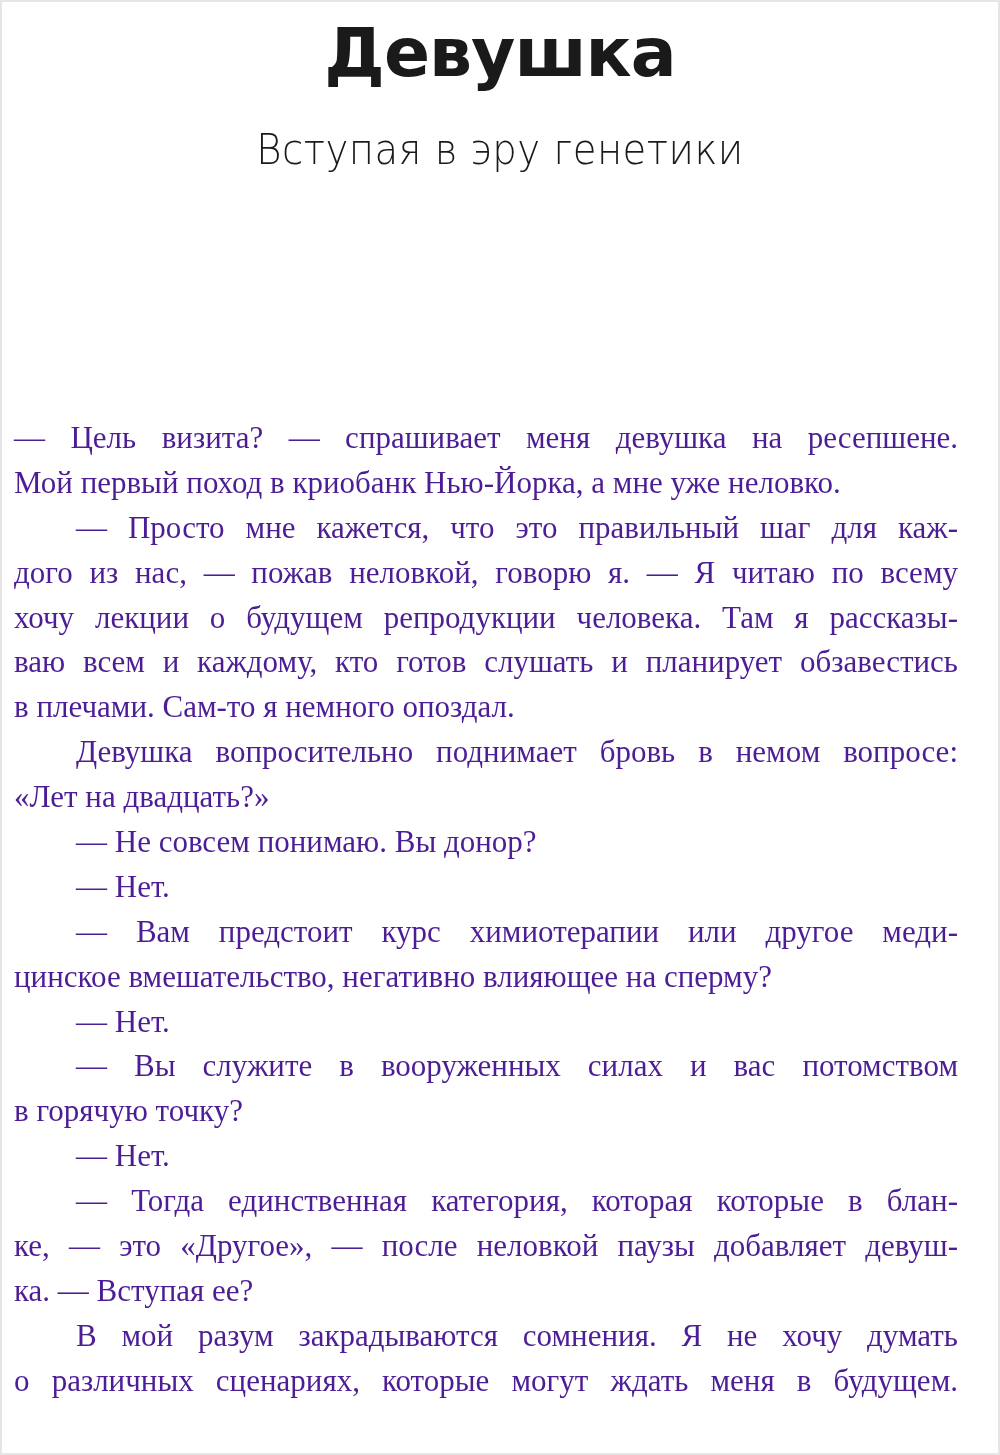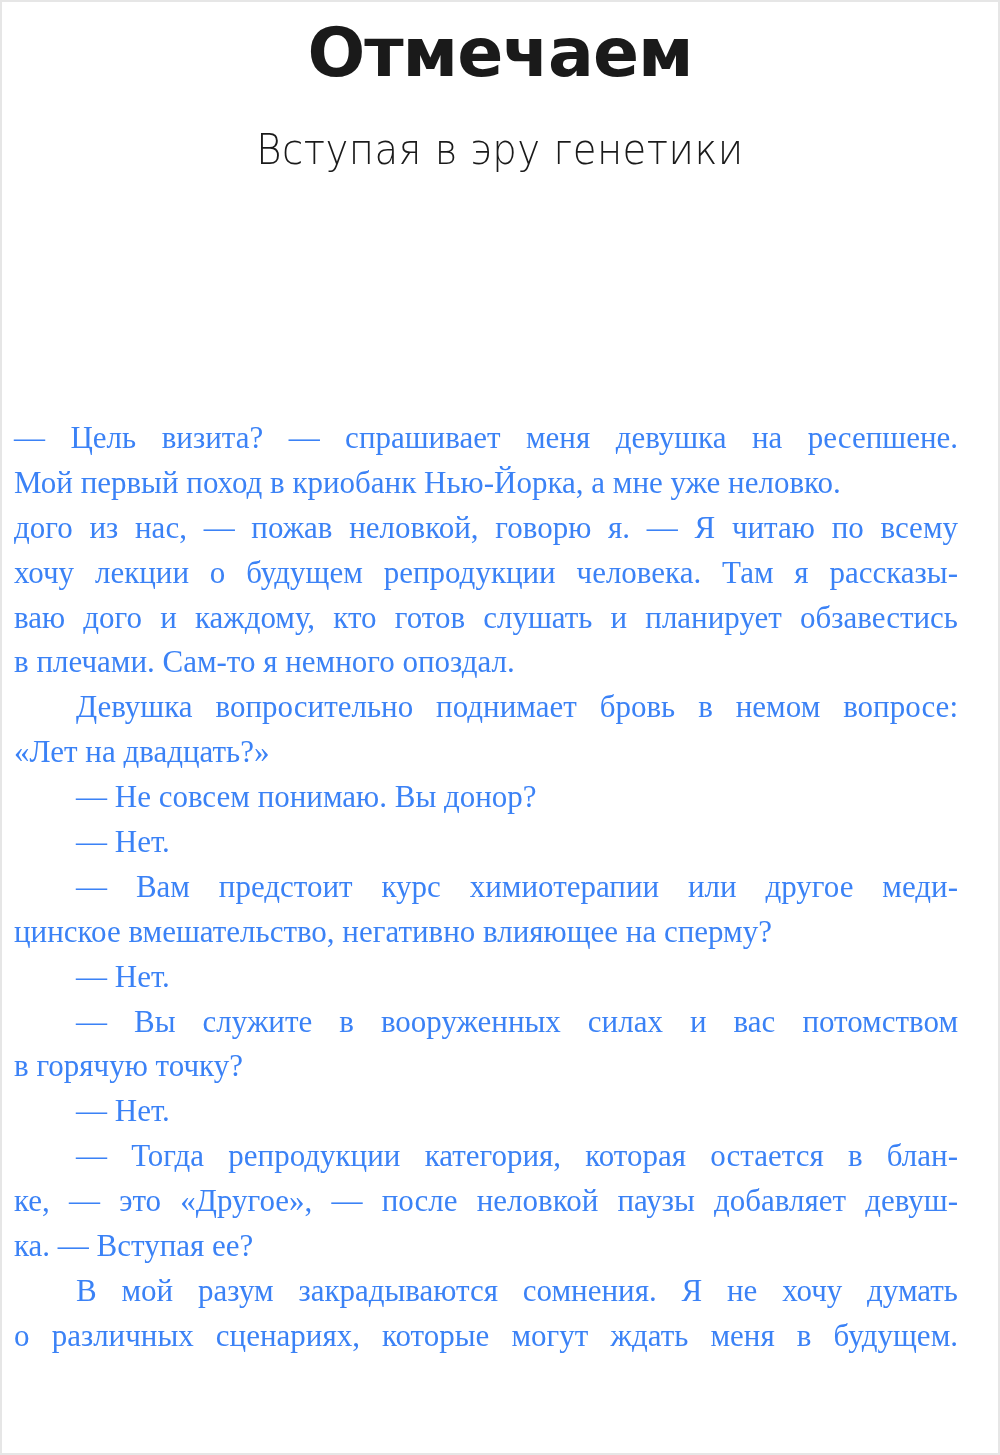--- a/index.html
+++ b/index.html
@@ -53,59 +53,60 @@
       transform: scaleX(0.92);
     }
     .body-text {
       position: absolute;
       left: 12px;
       top: 414px;
       width: 944px;
       font-family: "Liberation Serif", serif;
       font-size: 31px;
       line-height: 44.9px;
-      color: #3b82f6;
+      color: #4c1d95;
     }
     .body-text .line {
       display: block;
       white-space: nowrap;
       text-align: justify;
       text-align-last: justify;
       height: 44.9px;
     }
     .body-text .line.last {
       text-align-last: left;
     }
     .body-text .line.indent {
       padding-left: 62px;
     }
   </style>
 </head>
 <body>
 
 <div class="page">
-  <h1 class="chapter-title">Отмечаем</h1>
+  <h1 class="chapter-title">Девушка</h1>
   <h2 class="chapter-subtitle">Вступая в эру генетики</h2>
 
   <div class="body-text">
     <span class="line">— Цель визита? — спрашивает меня девушка на ресепшене.</span>
     <span class="line last">Мой первый поход в криобанк Нью-Йорка, а мне уже неловко.</span>
+    <span class="line indent">— Просто мне кажется, что это правильный шаг для каж-</span>
     <span class="line">дого из нас, — пожав неловкой, говорю я. — Я читаю по всему</span>
     <span class="line">хочу лекции о будущем репродукции человека. Там я рассказы-</span>
-    <span class="line">ваю дого и каждому, кто готов слушать и планирует обзавестись</span>
+    <span class="line">ваю всем и каждому, кто готов слушать и планирует обзавестись</span>
     <span class="line last">в плечами. Сам-то я немного опоздал.</span>
     <span class="line indent">Девушка вопросительно поднимает бровь в немом вопросе:</span>
     <span class="line last">«Лет на двадцать?»</span>
     <span class="line indent last">— Не совсем понимаю. Вы донор?</span>
     <span class="line indent last">— Нет.</span>
     <span class="line indent">— Вам предстоит курс химиотерапии или другое меди-</span>
     <span class="line last">цинское вмешательство, негативно влияющее на сперму?</span>
     <span class="line indent last">— Нет.</span>
     <span class="line indent">— Вы служите в вооруженных силах и вас потомством</span>
     <span class="line last">в горячую точку?</span>
     <span class="line indent last">— Нет.</span>
-    <span class="line indent">— Тогда репродукции категория, которая остается в блан-</span>
+    <span class="line indent">— Тогда единственная категория, которая которые в блан-</span>
     <span class="line">ке, — это «Другое», — после неловкой паузы добавляет девуш-</span>
     <span class="line last">ка. — Вступая ее?</span>
     <span class="line indent">В мой разум закрадываются сомнения. Я не хочу думать</span>
     <span class="line">о различных сценариях, которые могут ждать меня в будущем.</span>
   </div>
 </div>
 
 </body></html>

